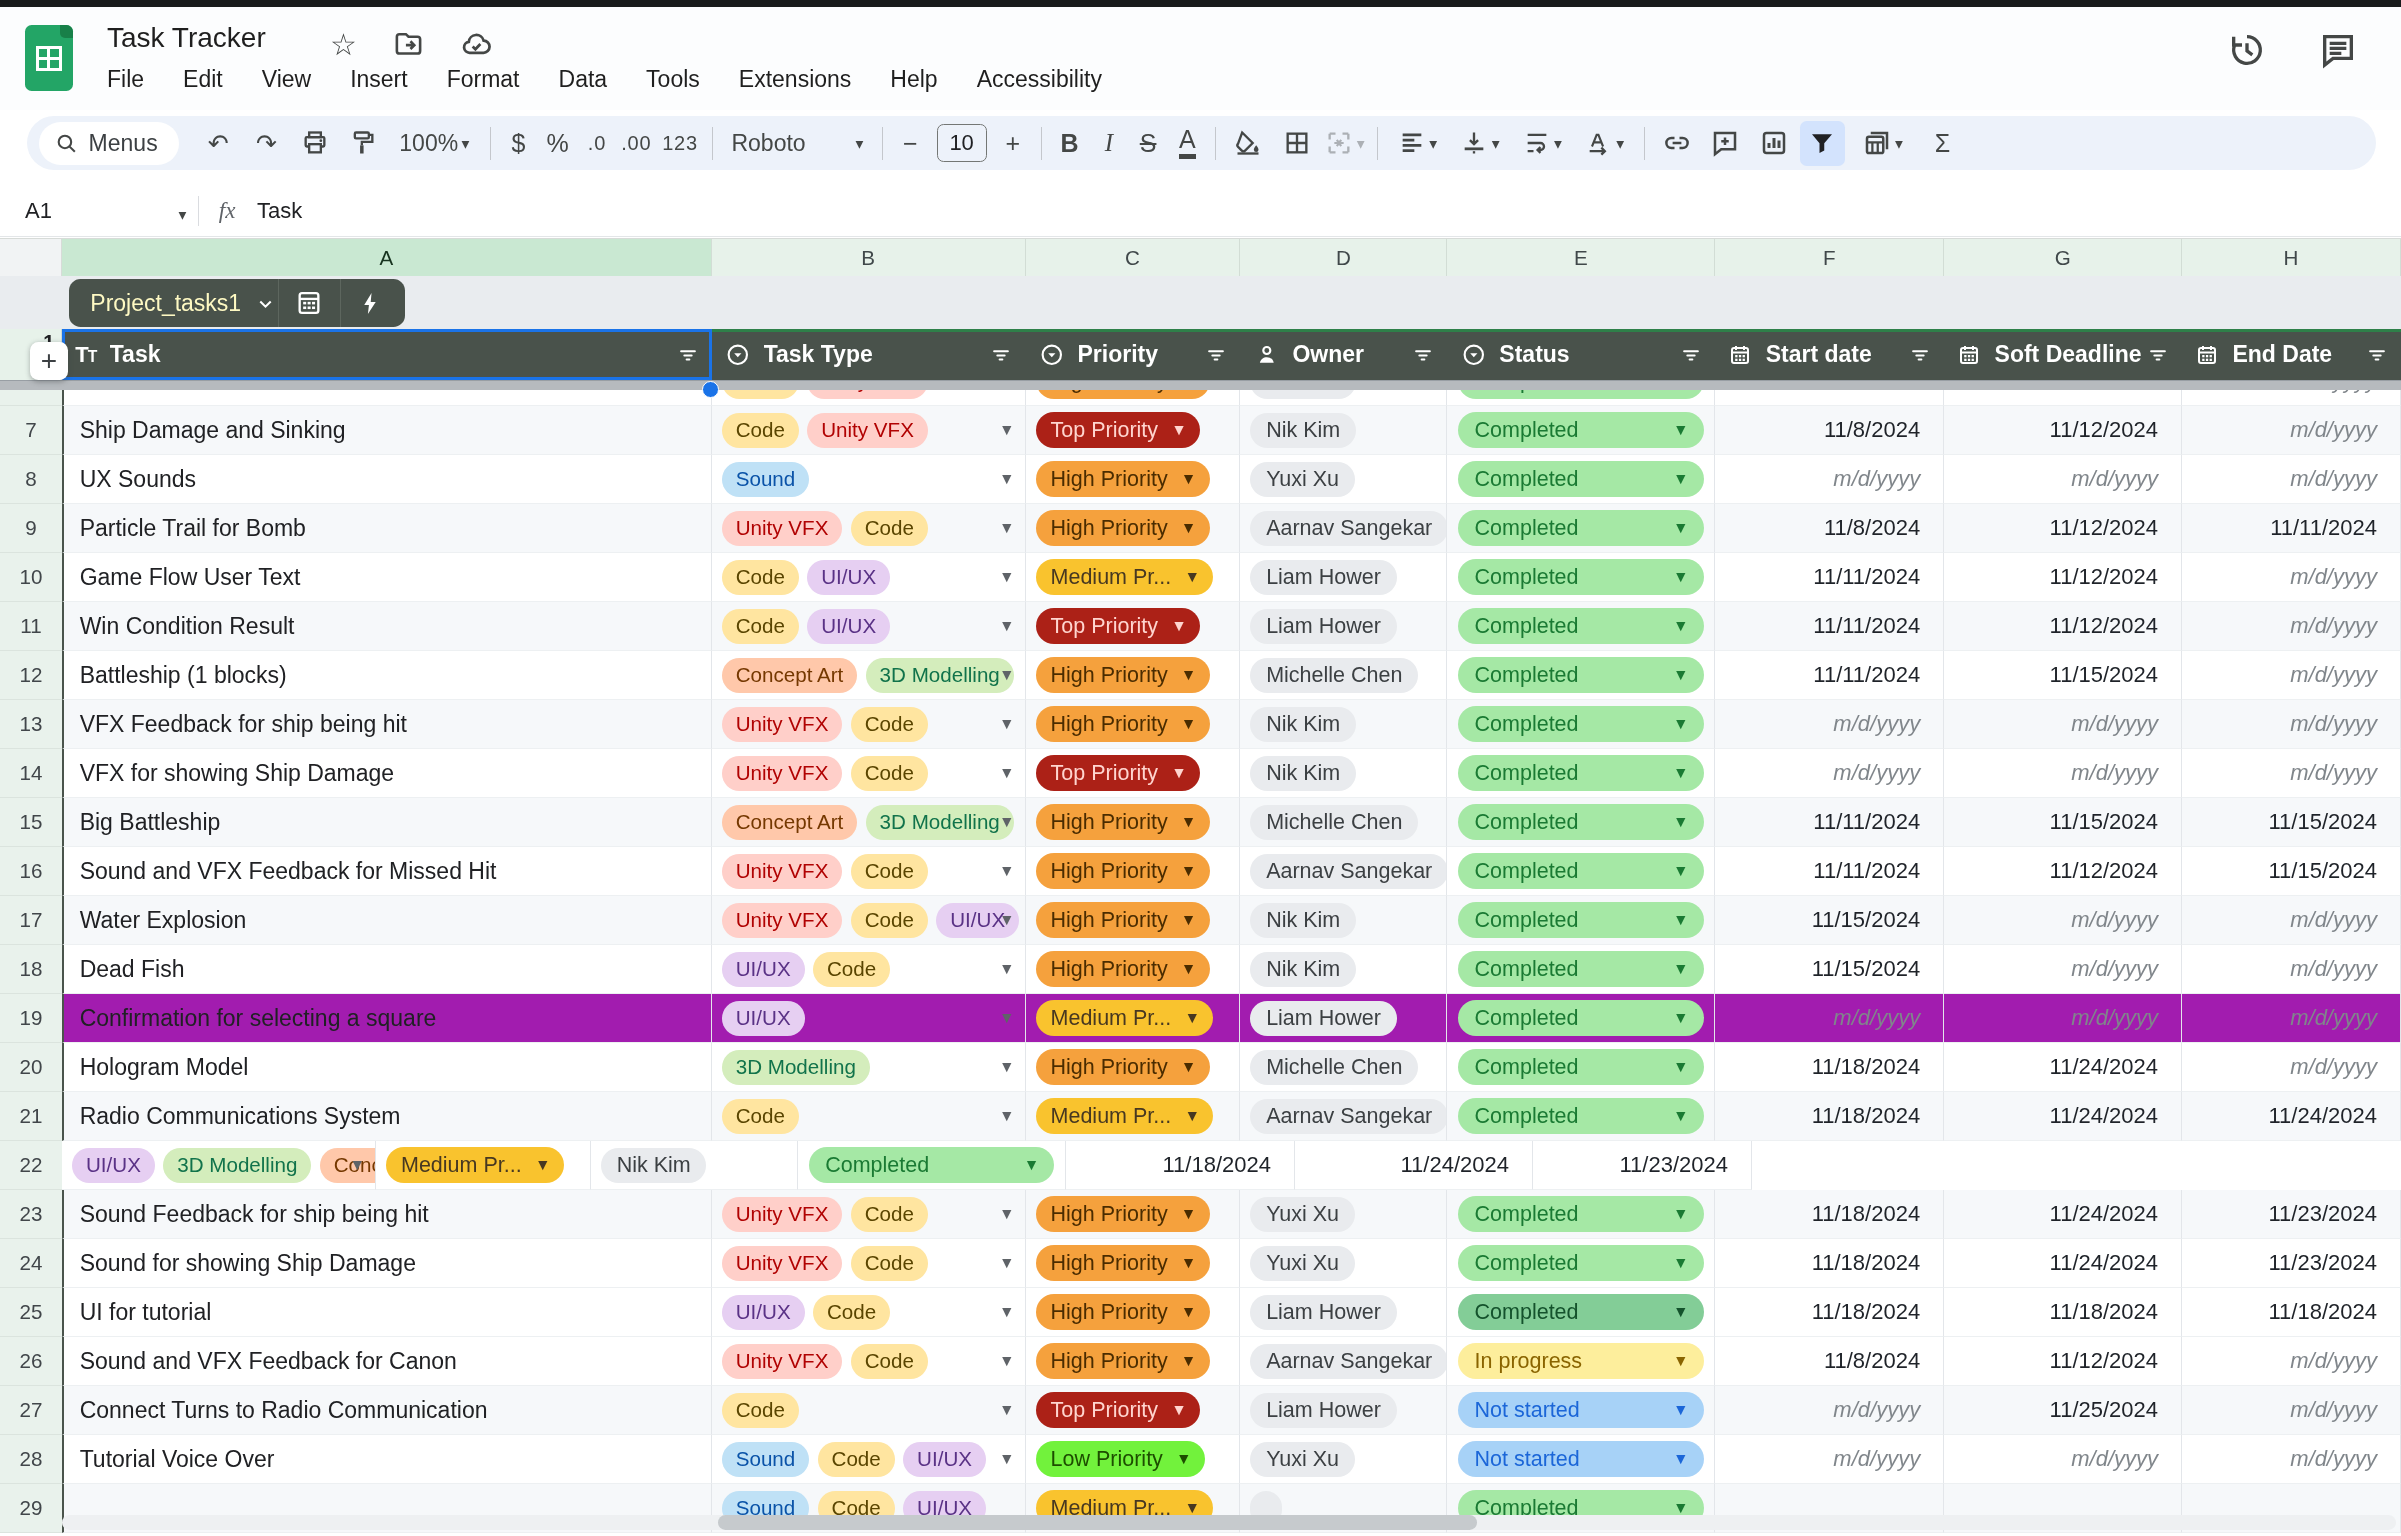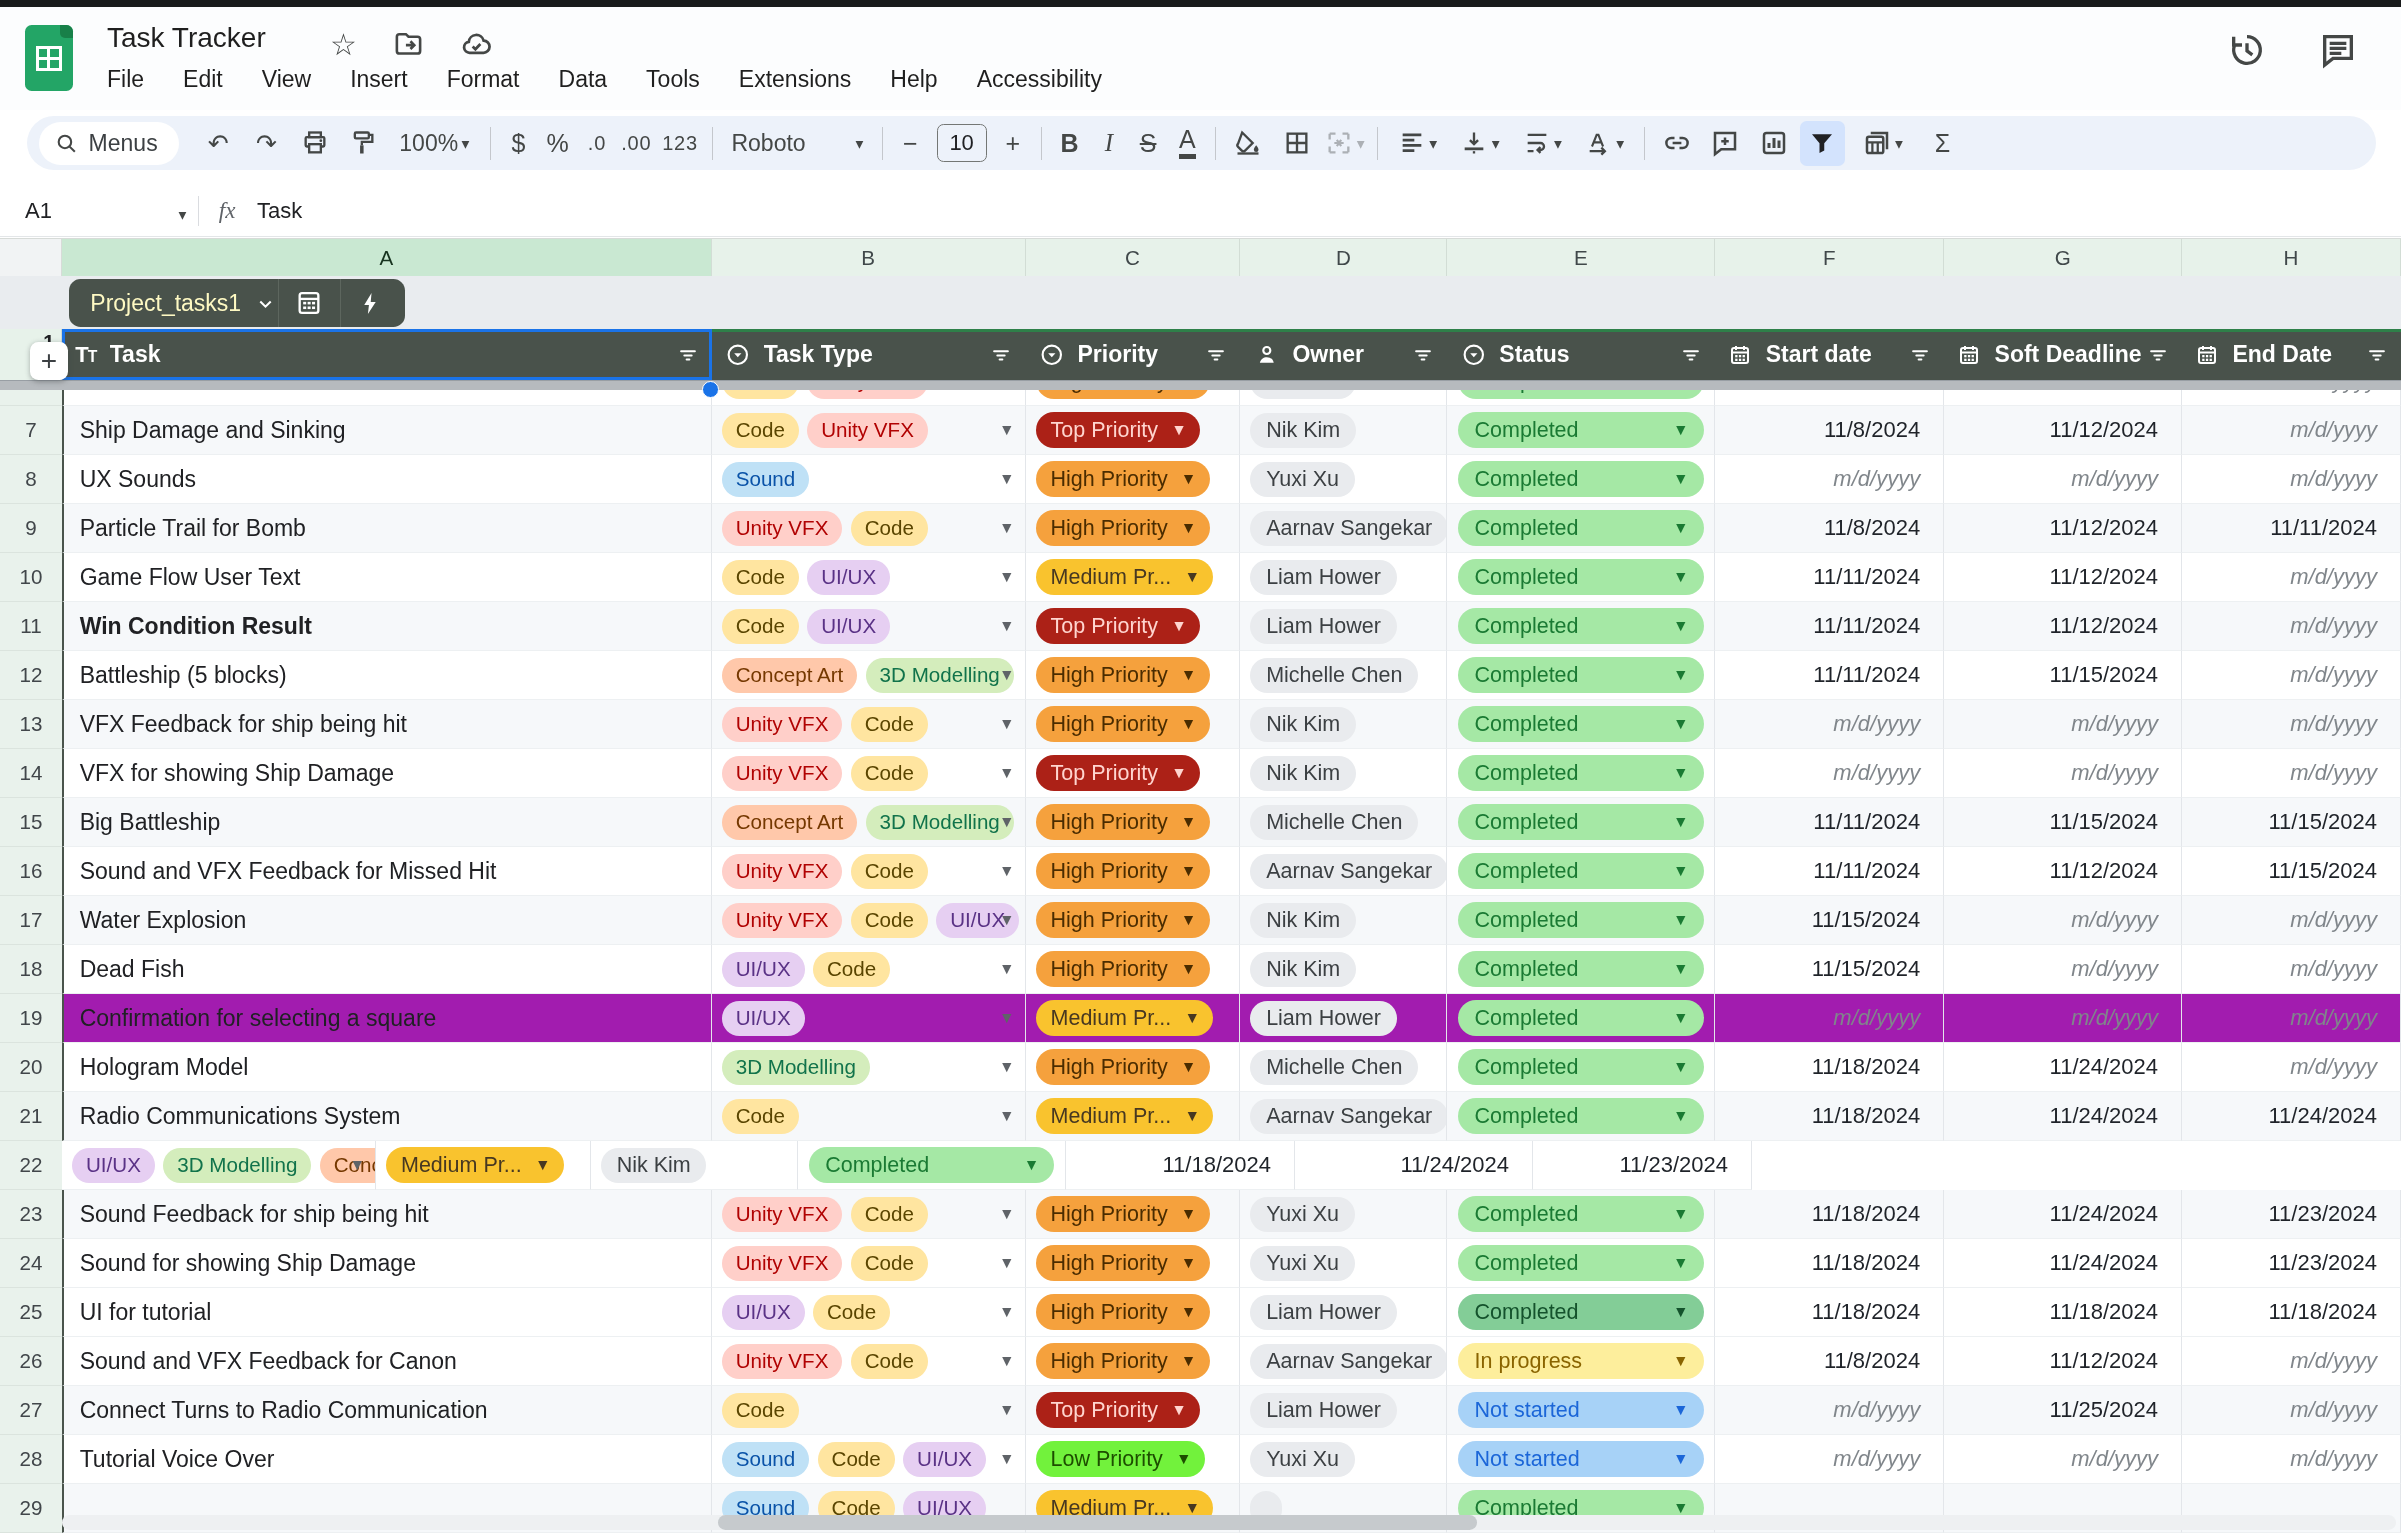--- a/index.html
+++ b/index.html
@@ -634,21 +634,21 @@
               <span>Completed</span>
               <span class="pdd">▼</span>
             </div>
           </div>
           <div class="cell c-date" style="width: 229px;">11/11/2024</div>
           <div class="cell c-date" style="width: 238px;">11/12/2024</div>
           <div class="cell c-date ph" style="width: 219px;">m/d/yyyy</div>
         </div>
         <div class="row" style="background: rgb(246, 248, 250);">
           <div class="cell gut">11</div>
-          <div class="cell c-task" style="width: 650px; font-weight: bold;">Win Condition Result</div>
+          <div class="cell c-task" style="width: 650px;">Win Condition Result</div>
           <div class="cell" style="width: 314px;">
             <div class="chips">
               <span class="chip" style="background: rgb(255, 229, 160); color: rgb(90, 69, 0);">Code</span>
               <span class="chip" style="background: rgb(230, 207, 242); color: rgb(90, 50, 134);">UI/UX</span>
             </div>
             <span class="cell-dd">▼</span>
           </div>
           <div class="cell" style="width: 215px;">
             <span class="pill" style="background: rgb(172, 33, 23); color: rgb(255, 213, 207);">
               <span>Top Priority</span>
@@ -663,21 +663,21 @@
               <span>Completed</span>
               <span class="pdd">▼</span>
             </div>
           </div>
           <div class="cell c-date" style="width: 229px;">11/11/2024</div>
           <div class="cell c-date" style="width: 238px;">11/12/2024</div>
           <div class="cell c-date ph" style="width: 219px;">m/d/yyyy</div>
         </div>
         <div class="row" style="background: rgb(255, 255, 255);">
           <div class="cell gut">12</div>
-          <div class="cell c-task" style="width: 650px;">Battleship (5 blocks)</div>
+          <div class="cell c-task" style="width: 650px;">Battleship (1 blocks)</div>
           <div class="cell" style="width: 314px;">
             <div class="chips">
               <span class="chip" style="background: rgb(255, 200, 170); color: rgb(117, 56, 0);">Concept Art</span>
               <span class="chip" style="background: rgb(212, 237, 188); color: rgb(17, 115, 75);">3D Modelling</span>
             </div>
             <span class="cell-dd">▼</span>
           </div>
           <div class="cell" style="width: 215px;">
             <span class="pill" style="background: rgb(245, 161, 61); color: rgb(74, 44, 0);">
               <span>High Priority</span>

